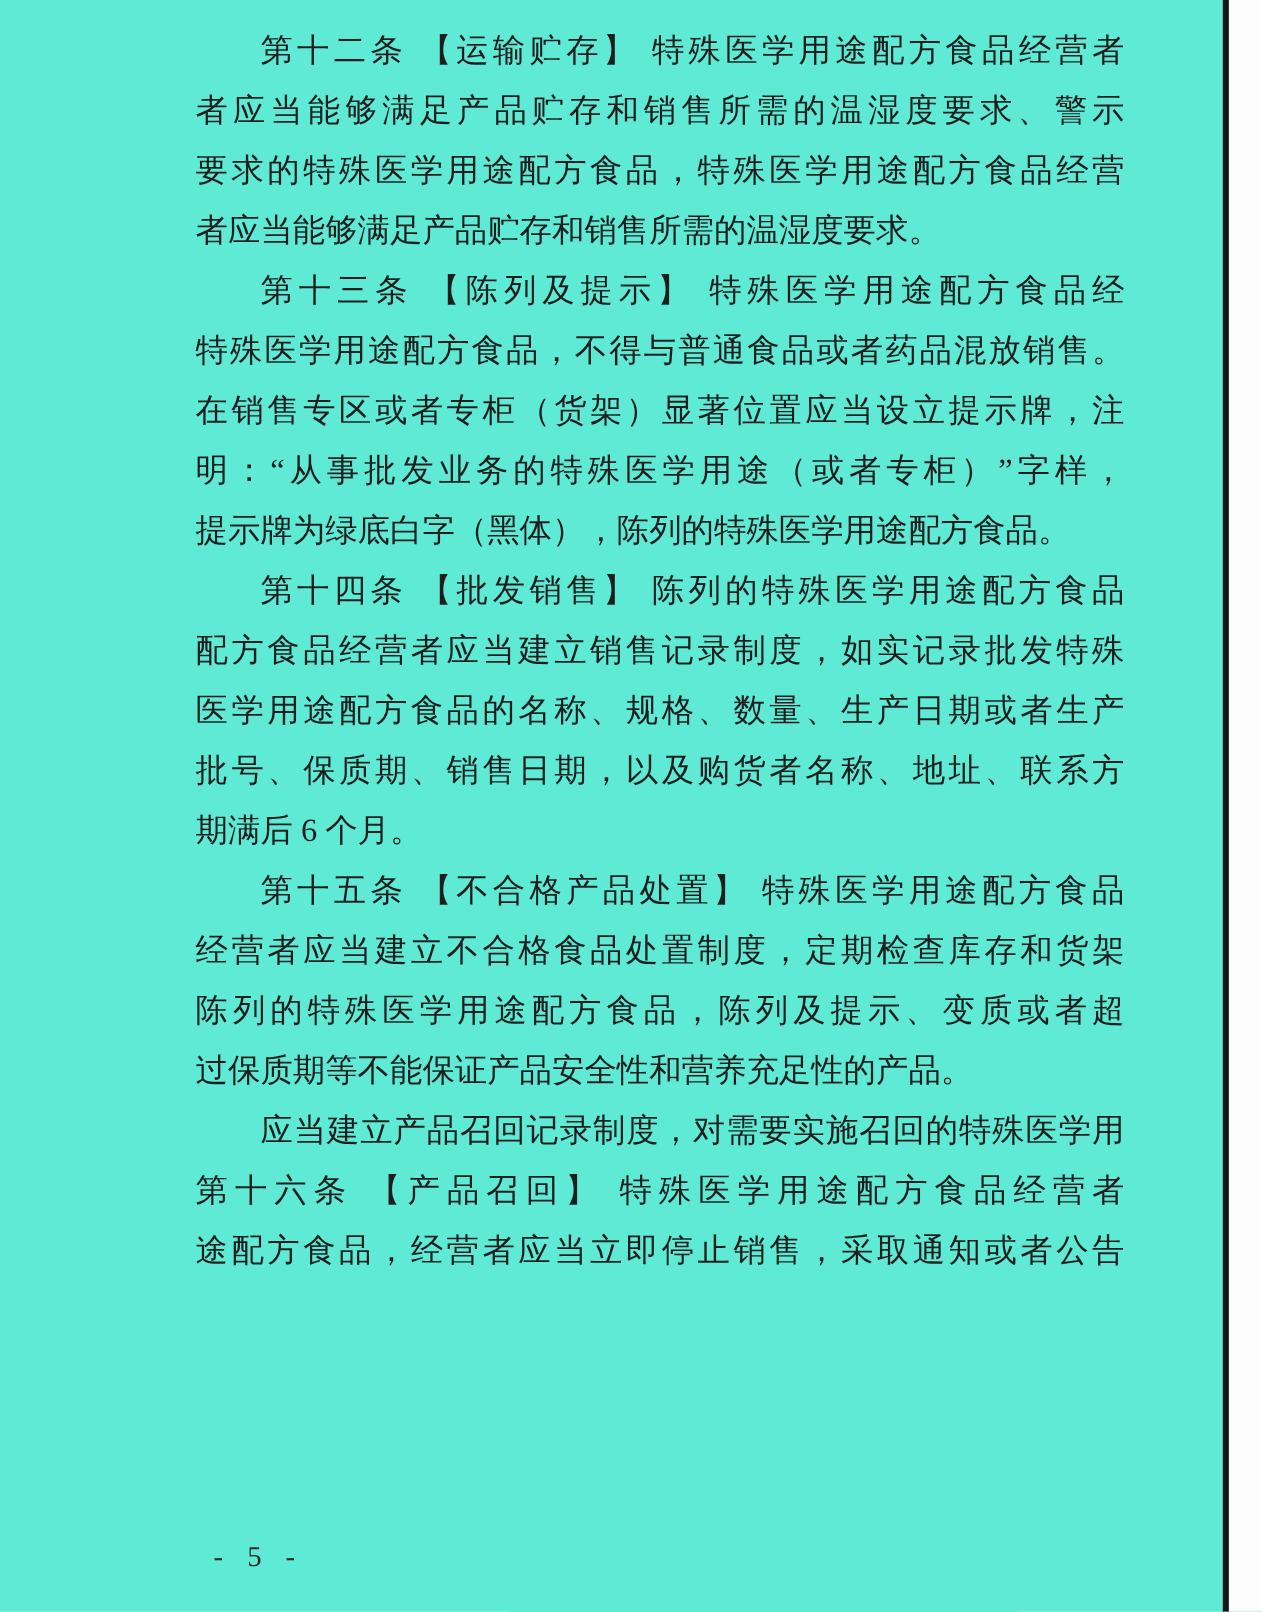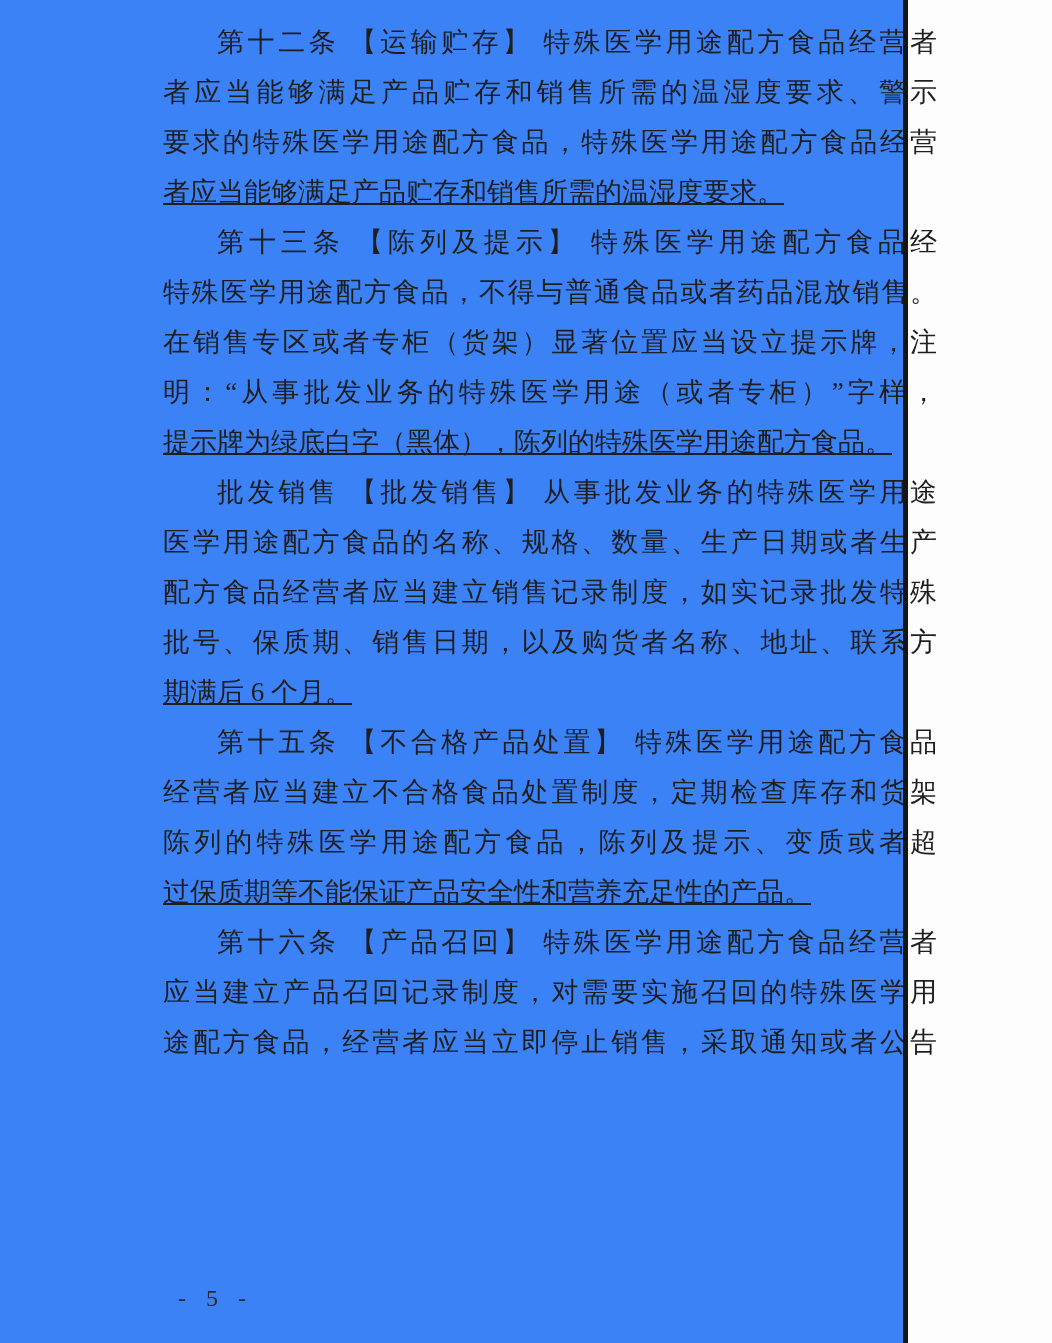--- a/index.html
+++ b/index.html
@@ -12,23 +12,23 @@
     background: #fdfdfd;
     overflow: hidden;
     position: relative;
     font-family: "Liberation Serif", "DejaVu Serif", serif;
     color: #1e1e1e;
   }
   .page {
     position: absolute;
     top: 0;
     left: 0;
-    width: 908px;
+    width: 1024px;
     height: 1343px;
-    background: #3b82f6;
+    background: #5eead4;
   }
   .doc-body {
     position: absolute;
     top: 17px;
     left: 163px;
     width: 774px;
   }
   .para {
     margin: 0;
     padding: 0;
@@ -39,21 +39,20 @@
     white-space: normal;
     text-align: justify;
     text-align-last: justify;
     color: #1e1e1e;
   }
   .para .line:first-child {
     text-indent: 2em;
   }
   .line.para-end {
     text-align-last: left;
-    text-decoration: underline;
   }
   .page-number {
     position: absolute;
     top: 1283px;
     left: 178px;
     font-size: 24px;
     line-height: 30px;
     letter-spacing: 2px;
     word-spacing: 10px;
     color: #2a2a2a;
@@ -79,33 +78,33 @@
         <div class="line para-end">者应当能够满足产品贮存和销售所需的温湿度要求。</div>
       </div>
       <div class="para">
         <div class="line">第十三条 【陈列及提示】 特殊医学用途配方食品经</div>
         <div class="line">特殊医学用途配方食品，不得与普通食品或者药品混放销售。</div>
         <div class="line">在销售专区或者专柜（货架）显著位置应当设立提示牌，注</div>
         <div class="line">明：“从事批发业务的特殊医学用途（或者专柜）”字样，</div>
         <div class="line para-end">提示牌为绿底白字（黑体），陈列的特殊医学用途配方食品。</div>
       </div>
       <div class="para">
-        <div class="line">批发销售 【批发销售】 从事批发业务的特殊医学用途</div>
+        <div class="line">第十四条 【批发销售】 陈列的特殊医学用途配方食品</div>
+        <div class="line">配方食品经营者应当建立销售记录制度，如实记录批发特殊</div>
         <div class="line">医学用途配方食品的名称、规格、数量、生产日期或者生产</div>
-        <div class="line">配方食品经营者应当建立销售记录制度，如实记录批发特殊</div>
         <div class="line">批号、保质期、销售日期，以及购货者名称、地址、联系方</div>
         <div class="line para-end">期满后 6 个月。</div>
       </div>
       <div class="para">
         <div class="line">第十五条 【不合格产品处置】 特殊医学用途配方食品</div>
         <div class="line">经营者应当建立不合格食品处置制度，定期检查库存和货架</div>
         <div class="line">陈列的特殊医学用途配方食品，陈列及提示、变质或者超</div>
         <div class="line para-end">过保质期等不能保证产品安全性和营养充足性的产品。</div>
       </div>
       <div class="para">
+        <div class="line">应当建立产品召回记录制度，对需要实施召回的特殊医学用</div>
         <div class="line">第十六条 【产品召回】 特殊医学用途配方食品经营者</div>
-        <div class="line">应当建立产品召回记录制度，对需要实施召回的特殊医学用</div>
         <div class="line">途配方食品，经营者应当立即停止销售，采取通知或者公告</div>
       </div>
     </div>
   <div class="page-number">- 5 -</div>
   <div class="scan-edge-line"></div>
 </div>
 
 </body></html>

